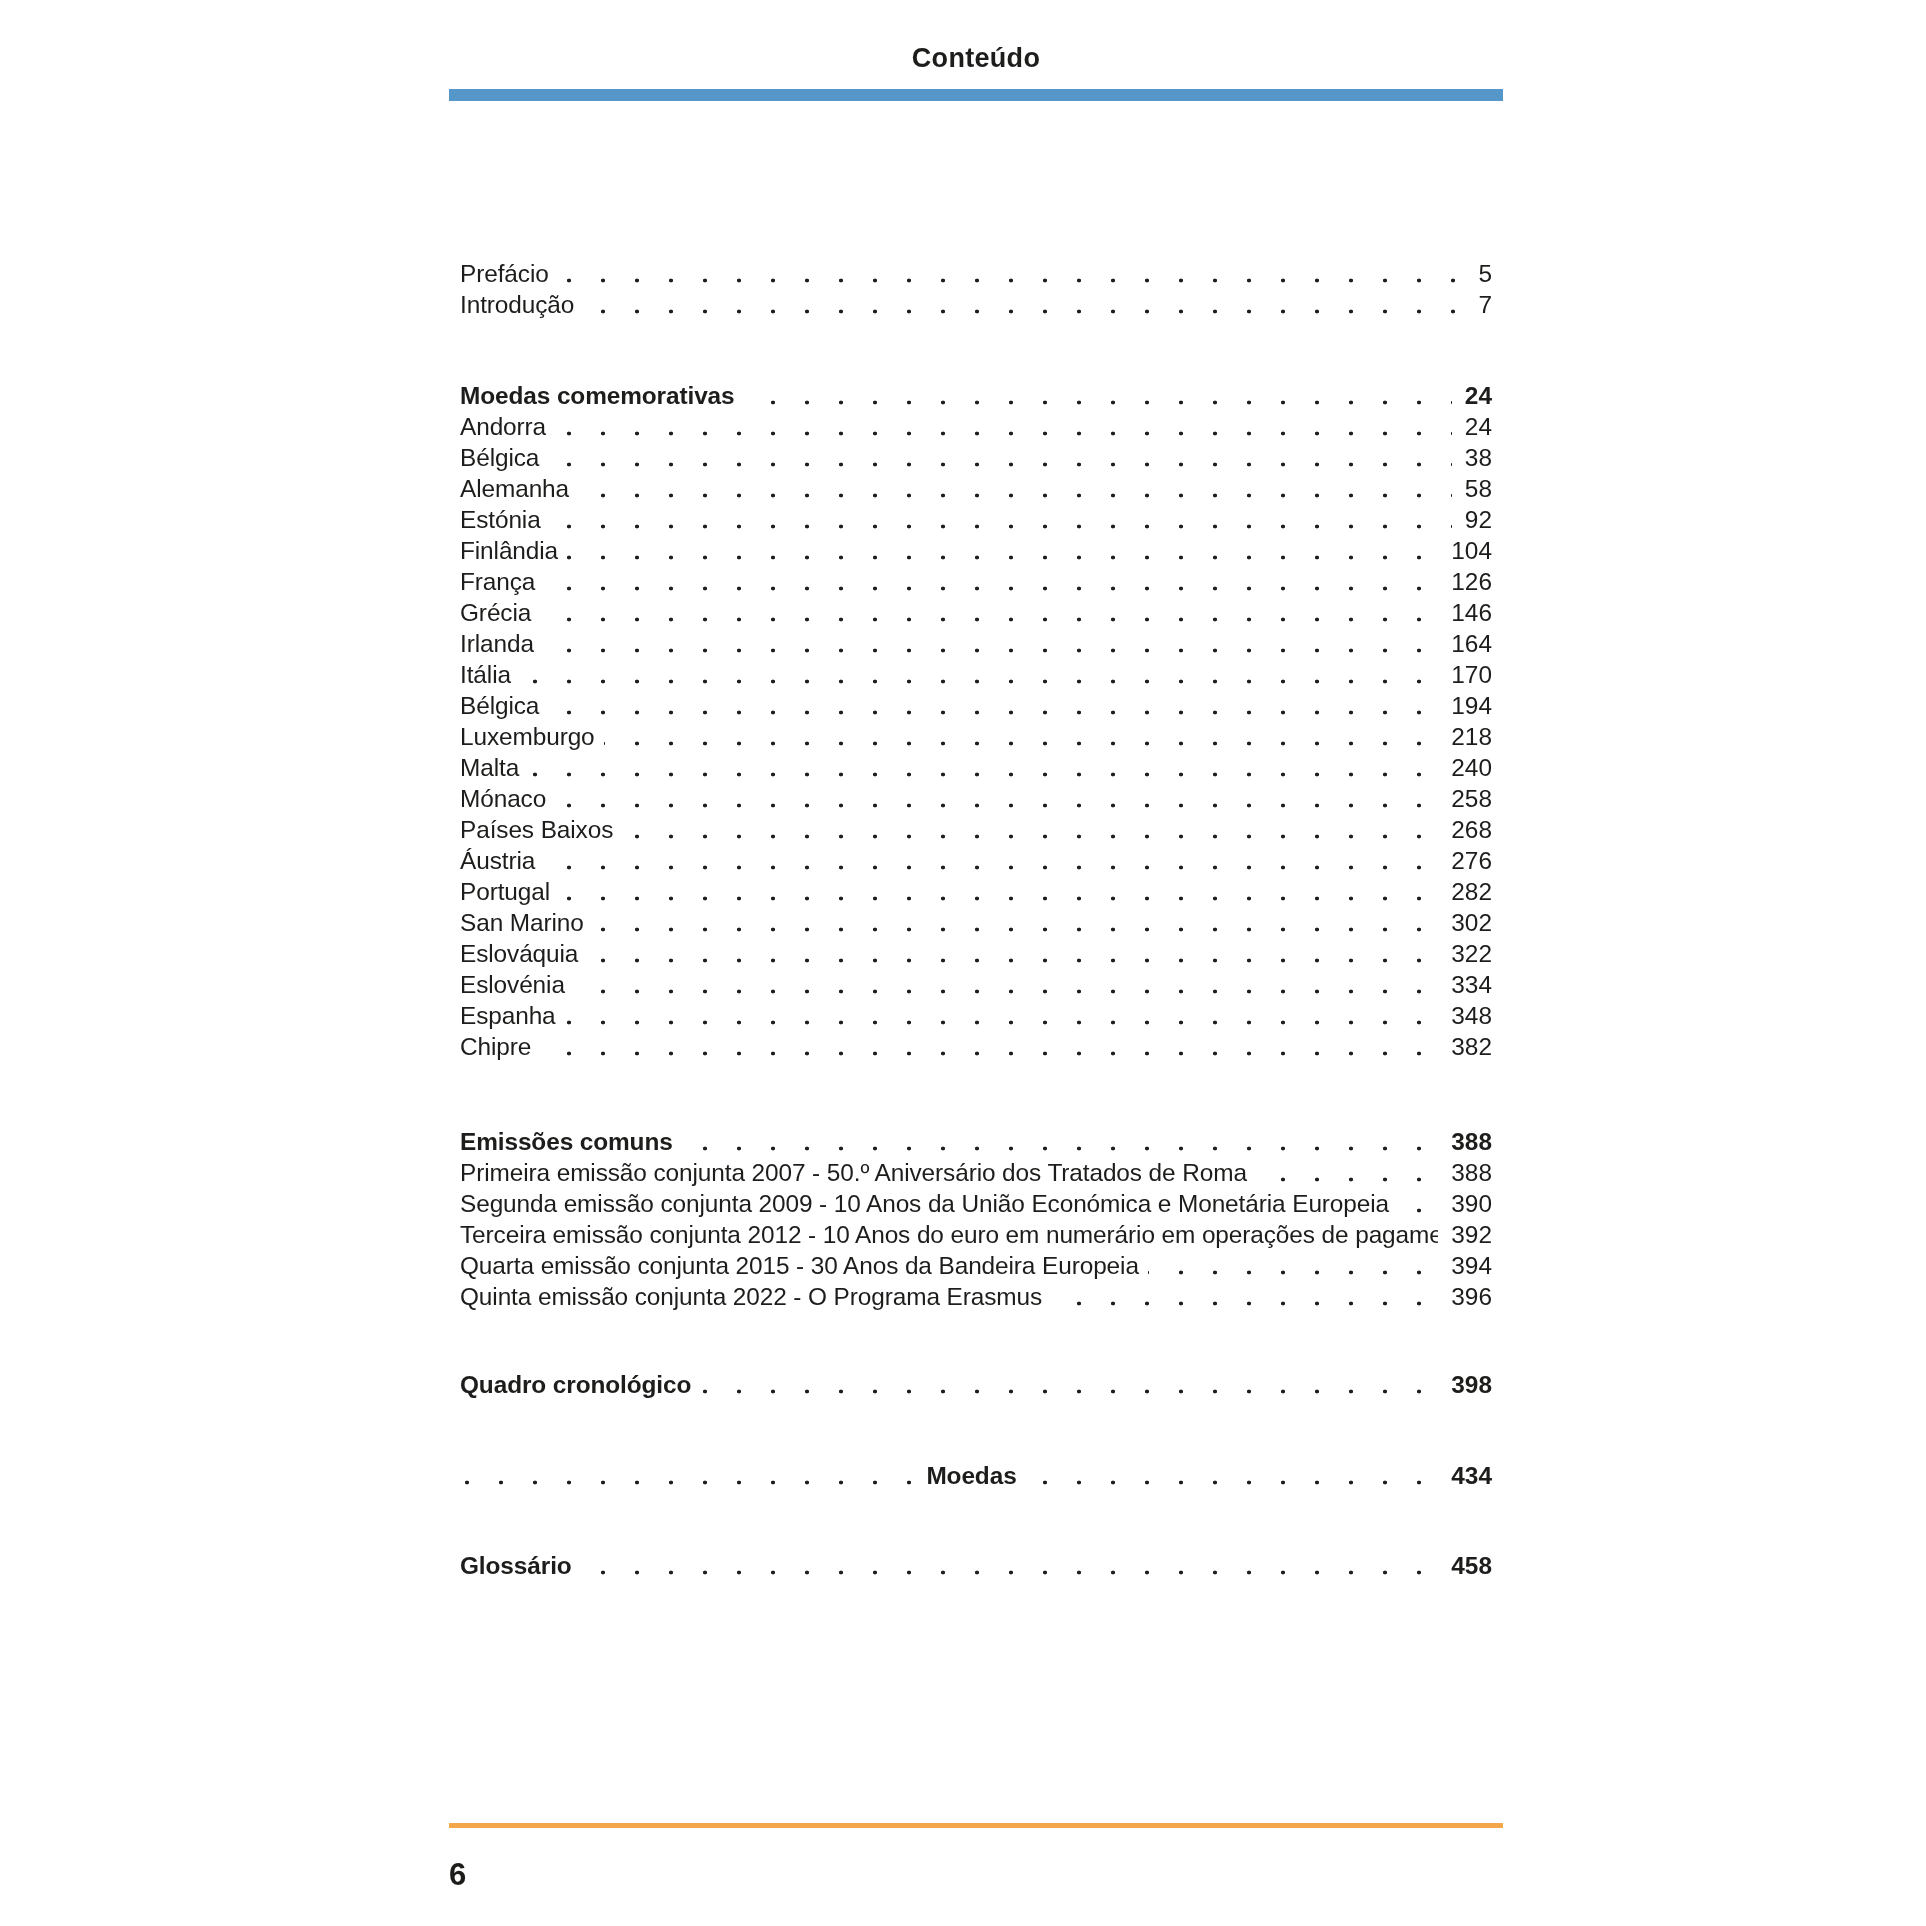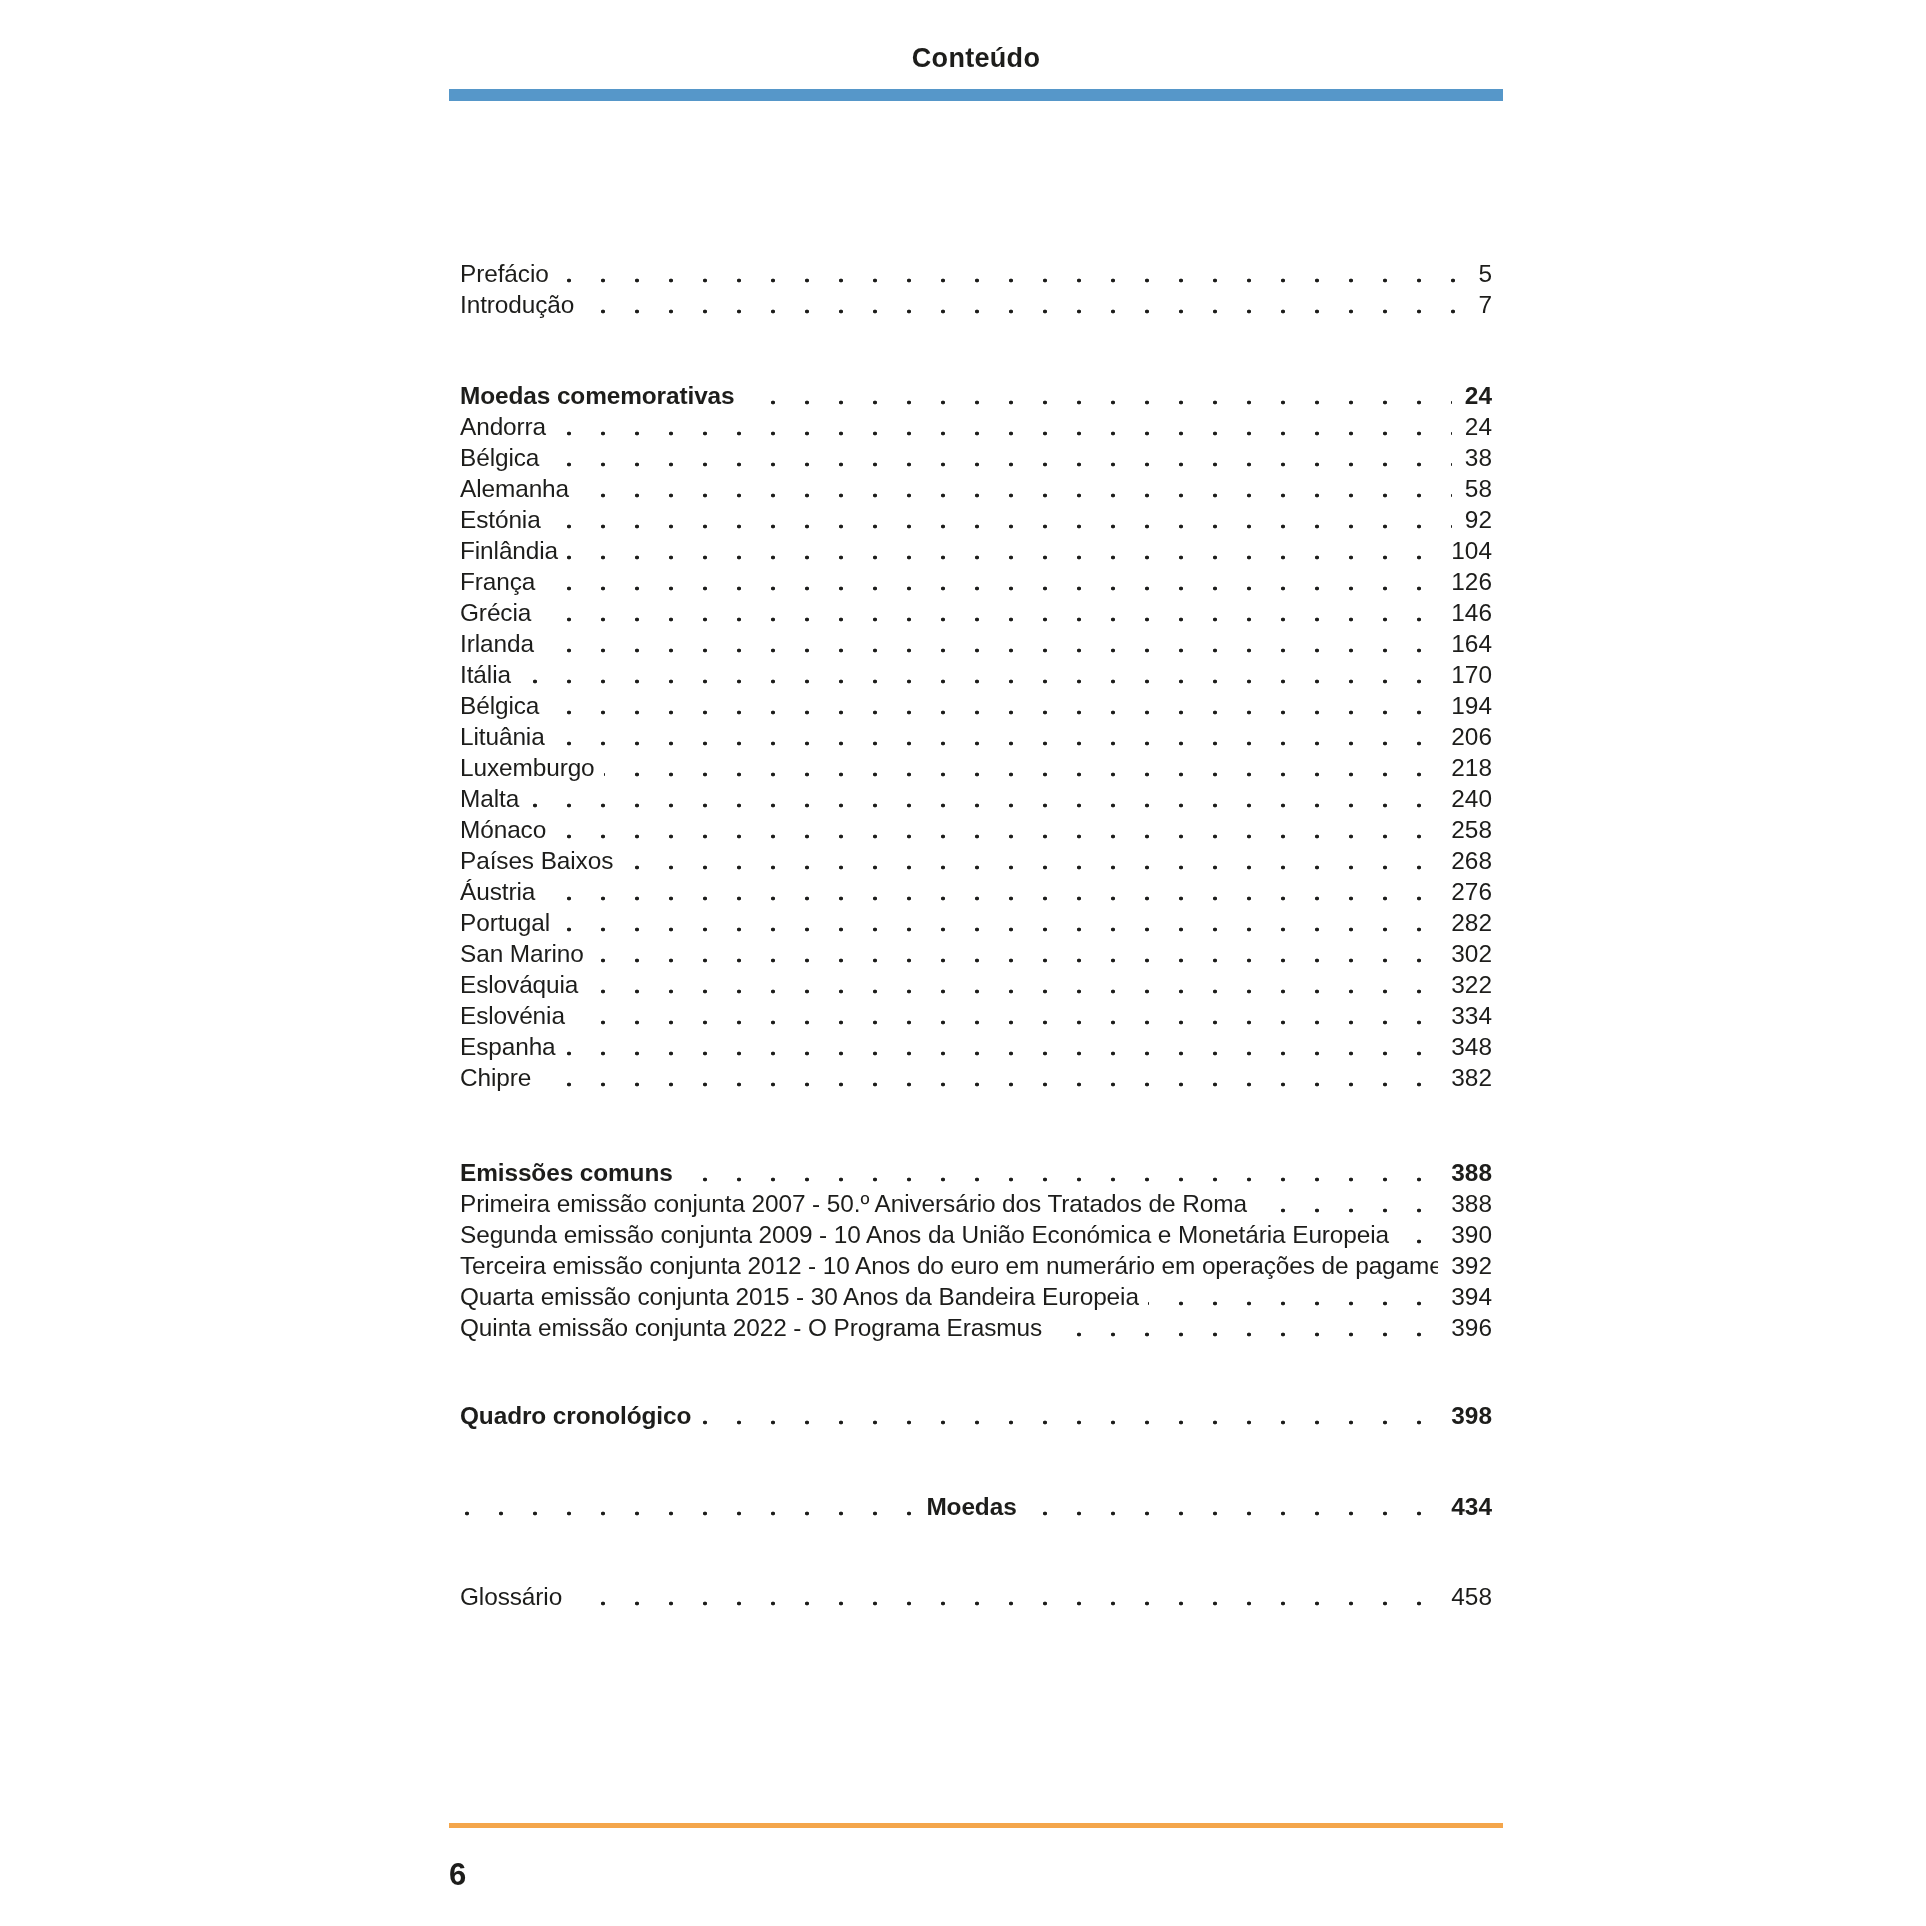--- a/index.html
+++ b/index.html
@@ -40,21 +40,21 @@
     top: 247px;
     width: 1054px;
     font-size: 24.4px;
   }
 
   .toc-group { margin: 11px; }
   .toc-group.g1 { margin-top: 60px; }
   .toc-group.g2 { margin-top: 64px; }
   .toc-group.g3 { margin-top: 57px; }
   .toc-group.g4 { margin-top: 60px; text-align: center; }
-  .toc-group.g5 { margin-top: 59px; }
+  .toc-group.g5 { margin-top: 59px; font-weight: bold; }
 
   .toc-row {
     position: relative;
     height: 31px;
     
     background-image: radial-gradient(circle at 7px 22.5px, #1d1d1b 1.7px, rgba(0,0,0,0) 2.2px);
     background-size: 34px 31px;
     background-repeat: repeat-x;
   }
 
@@ -157,24 +157,20 @@
   </div>
       <div class="toc-row">
     <span class="toc-label">Itália</span>
     <span class="toc-page">170</span>
   </div>
       <div class="toc-row">
     <span class="toc-label">Bélgica</span>
     <span class="toc-page">194</span>
   </div>
       <div class="toc-row">
-    <span class="toc-label">Lituânia</span>
-    <span class="toc-page">206</span>
-  </div>
-      <div class="toc-row">
     <span class="toc-label">Luxemburgo</span>
     <span class="toc-page">218</span>
   </div>
       <div class="toc-row">
     <span class="toc-label">Malta</span>
     <span class="toc-page">240</span>
   </div>
       <div class="toc-row">
     <span class="toc-label">Mónaco</span>
     <span class="toc-page">258</span>

